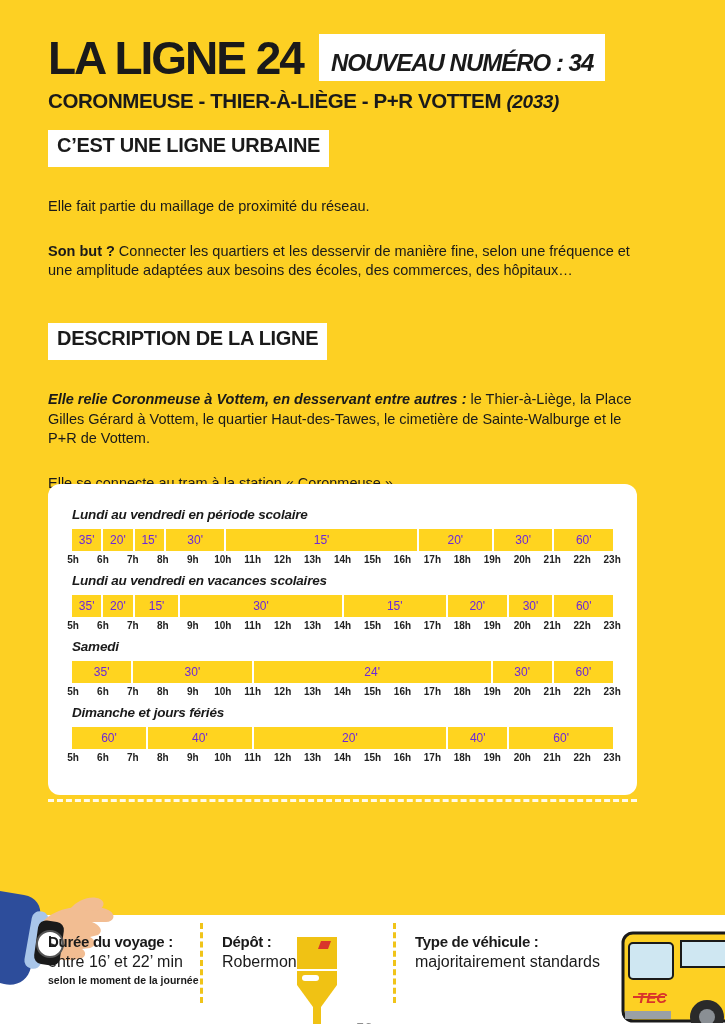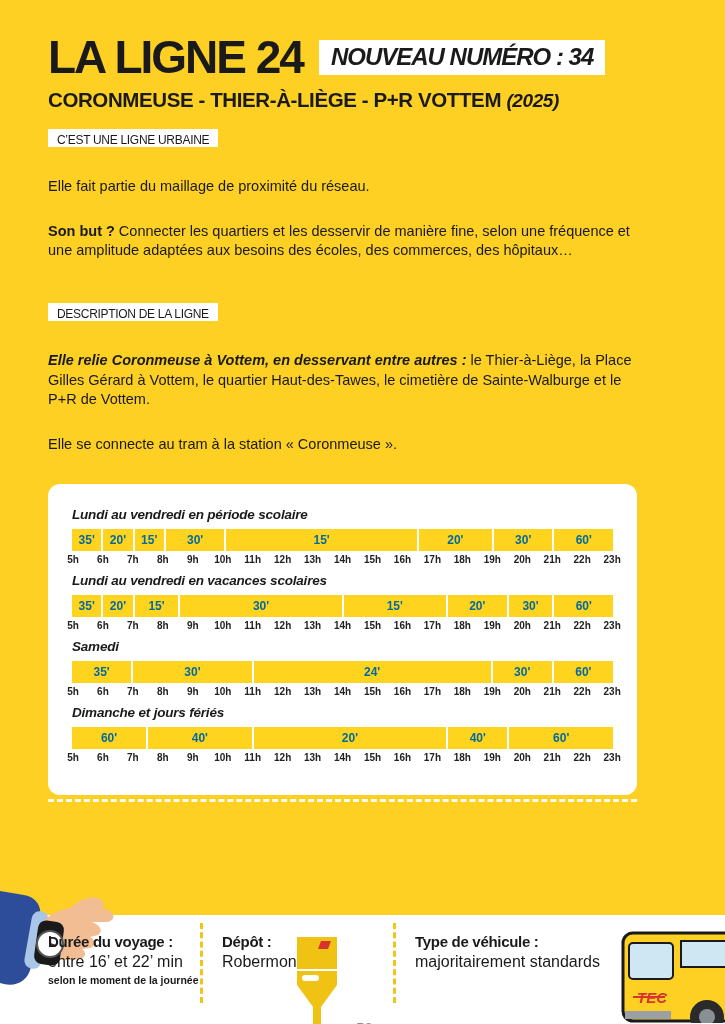--- a/index.html
+++ b/index.html
@@ -3,40 +3,40 @@
 <meta charset="utf-8">
 <style>
   html,body{margin:0;padding:0;}
   .page{
     position:relative; width:725px; height:1024px; overflow:hidden;
     background:#fdd023; font-family:"Liberation Sans", sans-serif; color:#1a1a1a;
   }
   .content{position:absolute; left:48px; top:34px; width:594px;}
   .title-row{display:flex; align-items:center; gap:16px;}
   .main-title{margin:0; font-size:46px; font-weight:900; letter-spacing:-2px; line-height:1;}
-  .badge{background:#ffffff; padding:3px 12px 4px; font-size:24px; font-weight:900; font-style:italic; letter-spacing:-1px; white-space:nowrap;}
+  .badge{background:#ffffff; padding:15px 12px 4px; font-size:24px; font-weight:900; font-style:italic; letter-spacing:-1px; white-space:nowrap;}
   .subtitle{margin-top:8px; font-size:20.5px; font-weight:900; letter-spacing:-0.4px;}
   .subtitle .yr{font-style:italic; font-weight:700; font-size:19px;}
-  .chip{display:inline-block; background:#ffffff; padding:4px 9px 0; font-size:12px; font-weight:400; letter-spacing:-0.3px; margin:17px 0 4px;}
+  .chip{display:inline-block; background:#ffffff; padding:4px 9px 10px; font-size:20px; font-weight:700; letter-spacing:-0.3px; margin:17px 0 4px;}
   .para{margin:26px 0; font-size:14.5px; line-height:1.32; max-width:600px;}
   .bold{font-weight:700;}
   .boldital{font-weight:700; font-style:italic;}
   ul.mods{margin:8px 0 0 0; padding:0 0 0 10px; list-style:none;}
   ul.mods > li{position:relative; padding-left:14px; font-size:14.5px; line-height:1.32; max-width:580px;}
   ul.mods > li::before{content:"•"; position:absolute; left:0; top:0;}
   .subline{padding-left:16px; font-size:14.5px; line-height:1.32;}
   
   .panel{
     position:absolute; left:48px; top:484px; width:589px; height:311px;
     background:#ffffff; border-radius:12px; padding:15px 24px 0; box-sizing:border-box;
   }
   .sched{margin-bottom:3px;}
   .sched-title{font-size:13.5px; font-weight:700; font-style:italic; margin:8px 0 7px; letter-spacing:-0.2px;}
   .bar{display:flex; height:22px; gap:2px;}
-  .seg{background:#ffd41f; color:#0369a1; font-size:12px; font-weight:700;
+  .seg{background:#ffd41f; color:#6d28d9; font-size:12px; font-weight:400;
        display:flex; align-items:center; justify-content:center; overflow:hidden;}
   .hours{display:flex; margin:3px -14px 0; }
   .hours span{flex:1; text-align:center; font-size:10px; font-weight:700; color:#222;}
   .dashline{position:absolute; left:48px; top:799px; width:589px; border-top:3px dashed rgba(255,255,255,0.9);}
   
   .footer{position:absolute; left:0; bottom:0; width:725px; height:109px; background:#ffffff;}
   .f-label{font-size:15px; font-weight:900; letter-spacing:-0.3px;}
   .f-value{font-size:16px; margin-top:3px;}
   .f-note{font-size:10.5px; font-weight:700; margin-top:3px;}
   .f-sep{position:absolute; top:8px; height:80px; border-left:3px dashed #f0c419;}
@@ -54,21 +54,21 @@
 <div class="page">
 
   <div class="content">
     <header>
       <div class="title-row">
         <h1 class="main-title">LA LIGNE 24</h1>
         <span class="badge">NOUVEAU NUMÉRO : 34</span>
       </div>
       <div class="subtitle">
         <span>CORONMEUSE - THIER-À-LIÈGE - P+R VOTTEM</span>
-        <span class="yr">(2025)</span>
+        <span class="yr">(2033)</span>
       </div>
     </header>
 
     <div class="chip">C’EST UNE LIGNE URBAINE</div>
     <p class="para">Elle fait partie du maillage de proximité du réseau.</p>
     <p class="para"><span class="bold">Son but ?</span><span> Connecter les quartiers et les desservir de manière fine, selon une fréquence et une amplitude adaptées aux besoins des écoles, des commerces, des hôpitaux…</span></p>
 
     <div class="chip">DESCRIPTION DE LA LIGNE</div>
     <p class="para"><span class="boldital">Elle relie Coronmeuse à Vottem, en desservant entre autres :</span><span> le Thier-à-Liège, la Place Gilles Gérard à Vottem, le quartier Haut-des-Tawes, le cimetière de Sainte-Walburge et le P+R de Vottem.</span></p>
     <p class="para">Elle se connecte au tram à la station « Coronmeuse ».</p>

